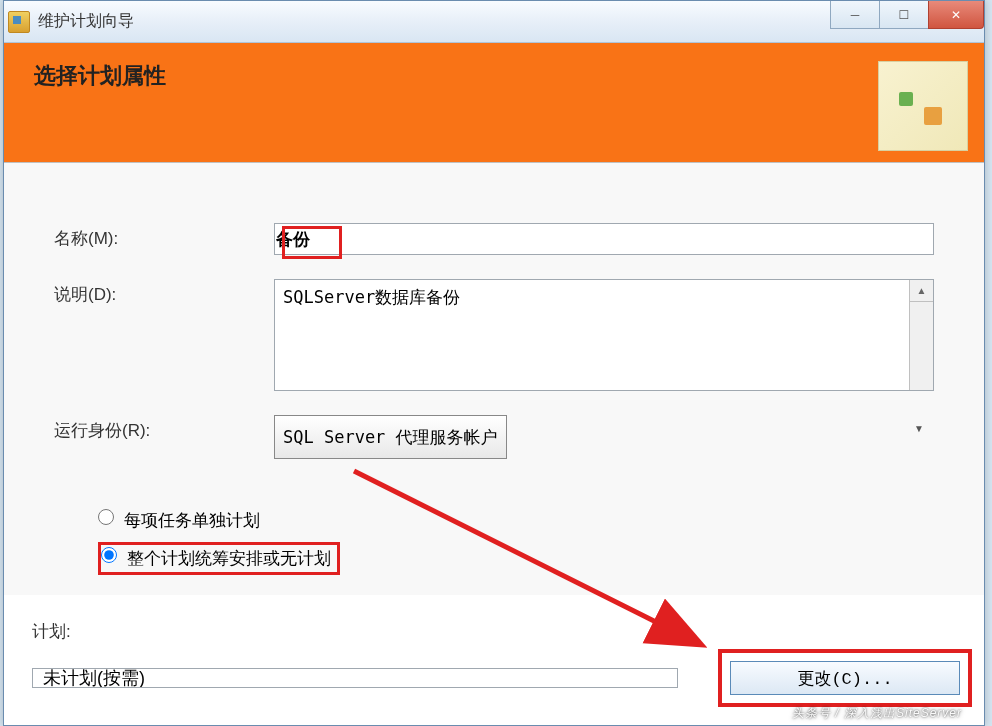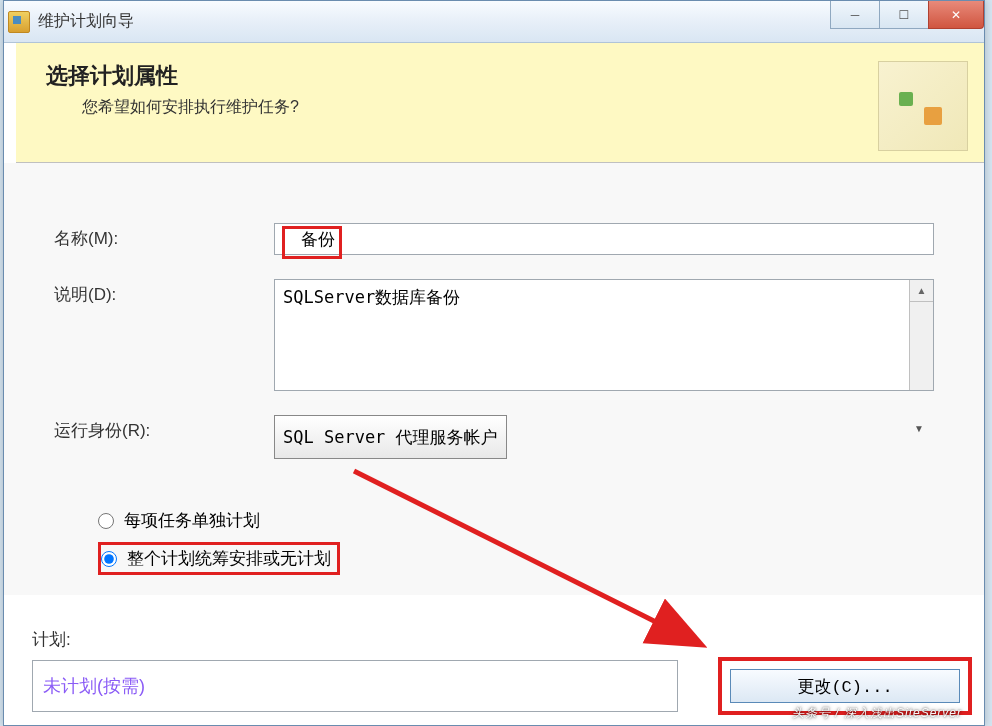--- a/index.html
+++ b/index.html
@@ -68,25 +68,24 @@
     }
     .win-btn.close {
       background: linear-gradient(to bottom, #e88a7a, #d05540);
       color: #fff;
       border-color: #b04030;
       border-bottom-right-radius: 4px;
       width: 56px;
     }
     .header-section {
       height: 120px;
-      background: #fef9c3;
+      background: #f97316;
       border-bottom: 1px solid #c0c0c0;
       padding: 18px 30px 10px 30px;
       position: relative;
-      margin-left: 12px;
     }
     .header-title { font-size: 22px; font-weight: bold; color: #222; margin-bottom: 6px; }
     .header-sub { font-size: 16px; color: #333; padding-left: 36px; }
     .header-icon {
       position: absolute;
       right: 16px; top: 18px;
       width: 90px; height: 90px;
       background: linear-gradient(135deg, #f8f2d0 0%, #f0e8b8 100%);
       border: 1px solid #d8d0a0;
     }
@@ -160,44 +159,44 @@
     .select-wrap { flex:1; position:relative; }
     .select-wrap::after {
       content: '▼';
       position: absolute;
       right: 10px; top: 8px;
       font-size: 10px;
       color: #555;
       pointer-events: none;
     }
     .radio-section { margin-top: 50px; padding-left: 44px; }
-    .radio-row { display: flex; align-items: center; margin-bottom: 10px; font-size: 17px; }
+    .radio-row { display: flex; align-items: flex-start; margin-bottom: 10px; font-size: 17px; }
     .radio-row input { margin-right: 10px; width:16px; height:16px; }
     .radio-highlight {
       border: 3px solid #e02020;
       padding: 2px 6px 2px 0;
       display: inline-flex;
       align-items: center;
     }
     .plan-section {
       position: absolute;
       left: 28px;
       right: 12px;
-      bottom: 10px;
+      bottom: 18px;
     }
     .plan-label { font-size: 17px; color: #333; margin-bottom: 6px; }
     .plan-row { display: flex; align-items: center; gap: 40px; }
     .plan-input {
       flex: 1;
-      height: 52px;
+      height: 20px;
       border: 1px solid #a0a8b0;
       background: #fff;
       padding: 6px 10px;
       font-size: 18px;
-      color: #8b5cf6;
+      color: #000000;
       font-family: inherit;
     }
     .change-btn-wrap {
       border: 4px solid #e02020;
       padding: 8px;
     }
     .change-btn {
       width: 230px;
       height: 34px;
       background: linear-gradient(to bottom, #f8fbff, #dce8f4);
@@ -234,29 +233,28 @@
     <span class="title-text">维护计划向导</span>
     <div class="window-controls">
       <div class="win-btn">─</div>
       <div class="win-btn">☐</div>
       <div class="win-btn close">✕</div>
     </div>
   </div>
 
   <div class="header-section">
     <div class="header-title">选择计划属性</div>
-    <div class="header-sub">您希望如何安排执行维护任务?</div>
     <div class="header-icon"></div>
   </div>
 
   <div class="body-section">
 
     <div class="form-row">
       <div class="form-label">名称(M):</div>
-      <input class="text-input" style="padding-left: 26px;" value="备份">
+      <input class="text-input" style="padding-left: 1px; font-weight: bold;" value="备份">
     </div>
     <div style="position:absolute; left:281px; top:228px;" class="highlight-box">
       <span style="font-size:17px; visibility:hidden;">备份</span>
     </div>
 
     <div class="form-row">
       <div class="form-label">说明(D):</div>
       <div class="textarea-wrap">
         <textarea class="desc-text" style="">SQLServer数据库备份</textarea>
         <div class="scroll-stub">

